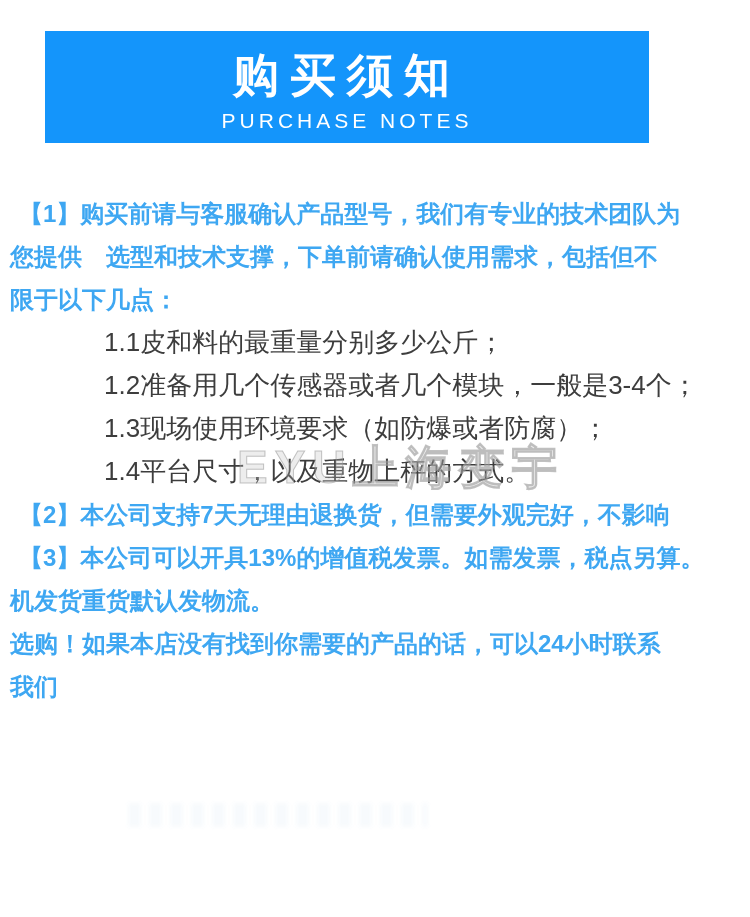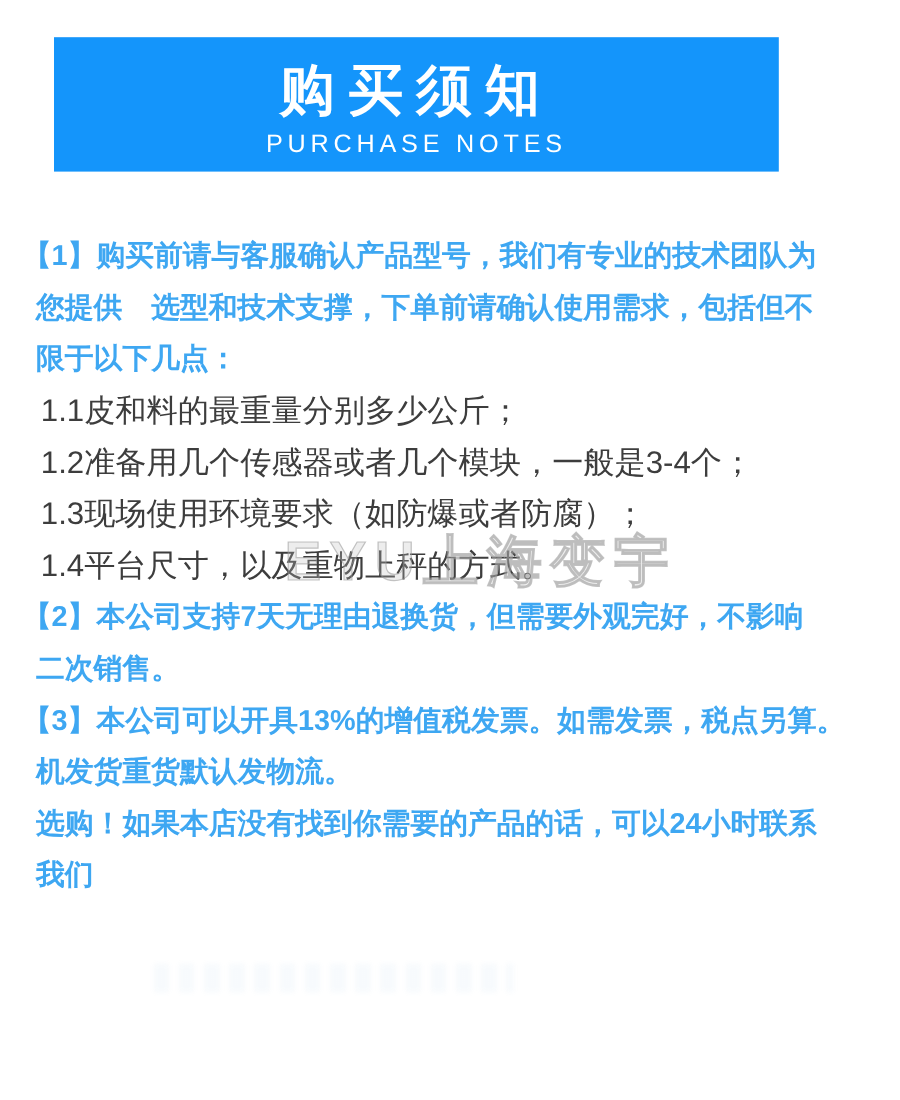--- a/index.html
+++ b/index.html
@@ -61,27 +61,27 @@
     line-height: 43px;
     white-space: nowrap;
   }
   .line.blue {
     color: var(--note-blue);
     font-weight: bold;
     font-size: 24px;
     padding-left: 19px;
   }
   .line.blue.cont {
-    padding-left: 30px;
+    padding-left: 10px;
   }
   .line.sub {
     color: var(--sub-text);
     font-weight: normal;
     font-size: 26px;
-    padding-left: 34px;
+    padding-left: 104px;
   }
 
   
   .watermark {
     position: absolute;
     left: 237px;
     top: 437px;
     font-size: 46px;
     font-weight: bold;
     letter-spacing: 7px;
@@ -119,21 +119,20 @@
   <div class="line blue first">【1】购买前请与客服确认产品型号，我们有专业的技术团队为</div>
   <div class="line blue cont">您提供　选型和技术支撑，下单前请确认使用需求，包括但不</div>
   <div class="line blue cont">限于以下几点：</div>
 
   <div class="line sub">1.1皮和料的最重量分别多少公斤；</div>
   <div class="line sub">1.2准备用几个传感器或者几个模块，一般是3-4个；</div>
   <div class="line sub">1.3现场使用环境要求（如防爆或者防腐）；</div>
   <div class="line sub">1.4平台尺寸，以及重物上秤的方式。</div>
 
   <div class="line blue first">【2】本公司支持7天无理由退换货，但需要外观完好，不影响</div>
-  <div class="line blue cont">二次销售。</div>
 
   <div class="line blue first">【3】本公司可以开具13%的增值税发票。如需发票，税点另算。</div>
 
   <div class="line blue cont">机发货重货默认发物流。</div>
 
   <div class="line blue cont">选购！如果本店没有找到你需要的产品的话，可以24小时联系</div>
   <div class="line blue cont">我们</div>
 </div>
 
 <div class="watermark">EYU上海变宇</div>

